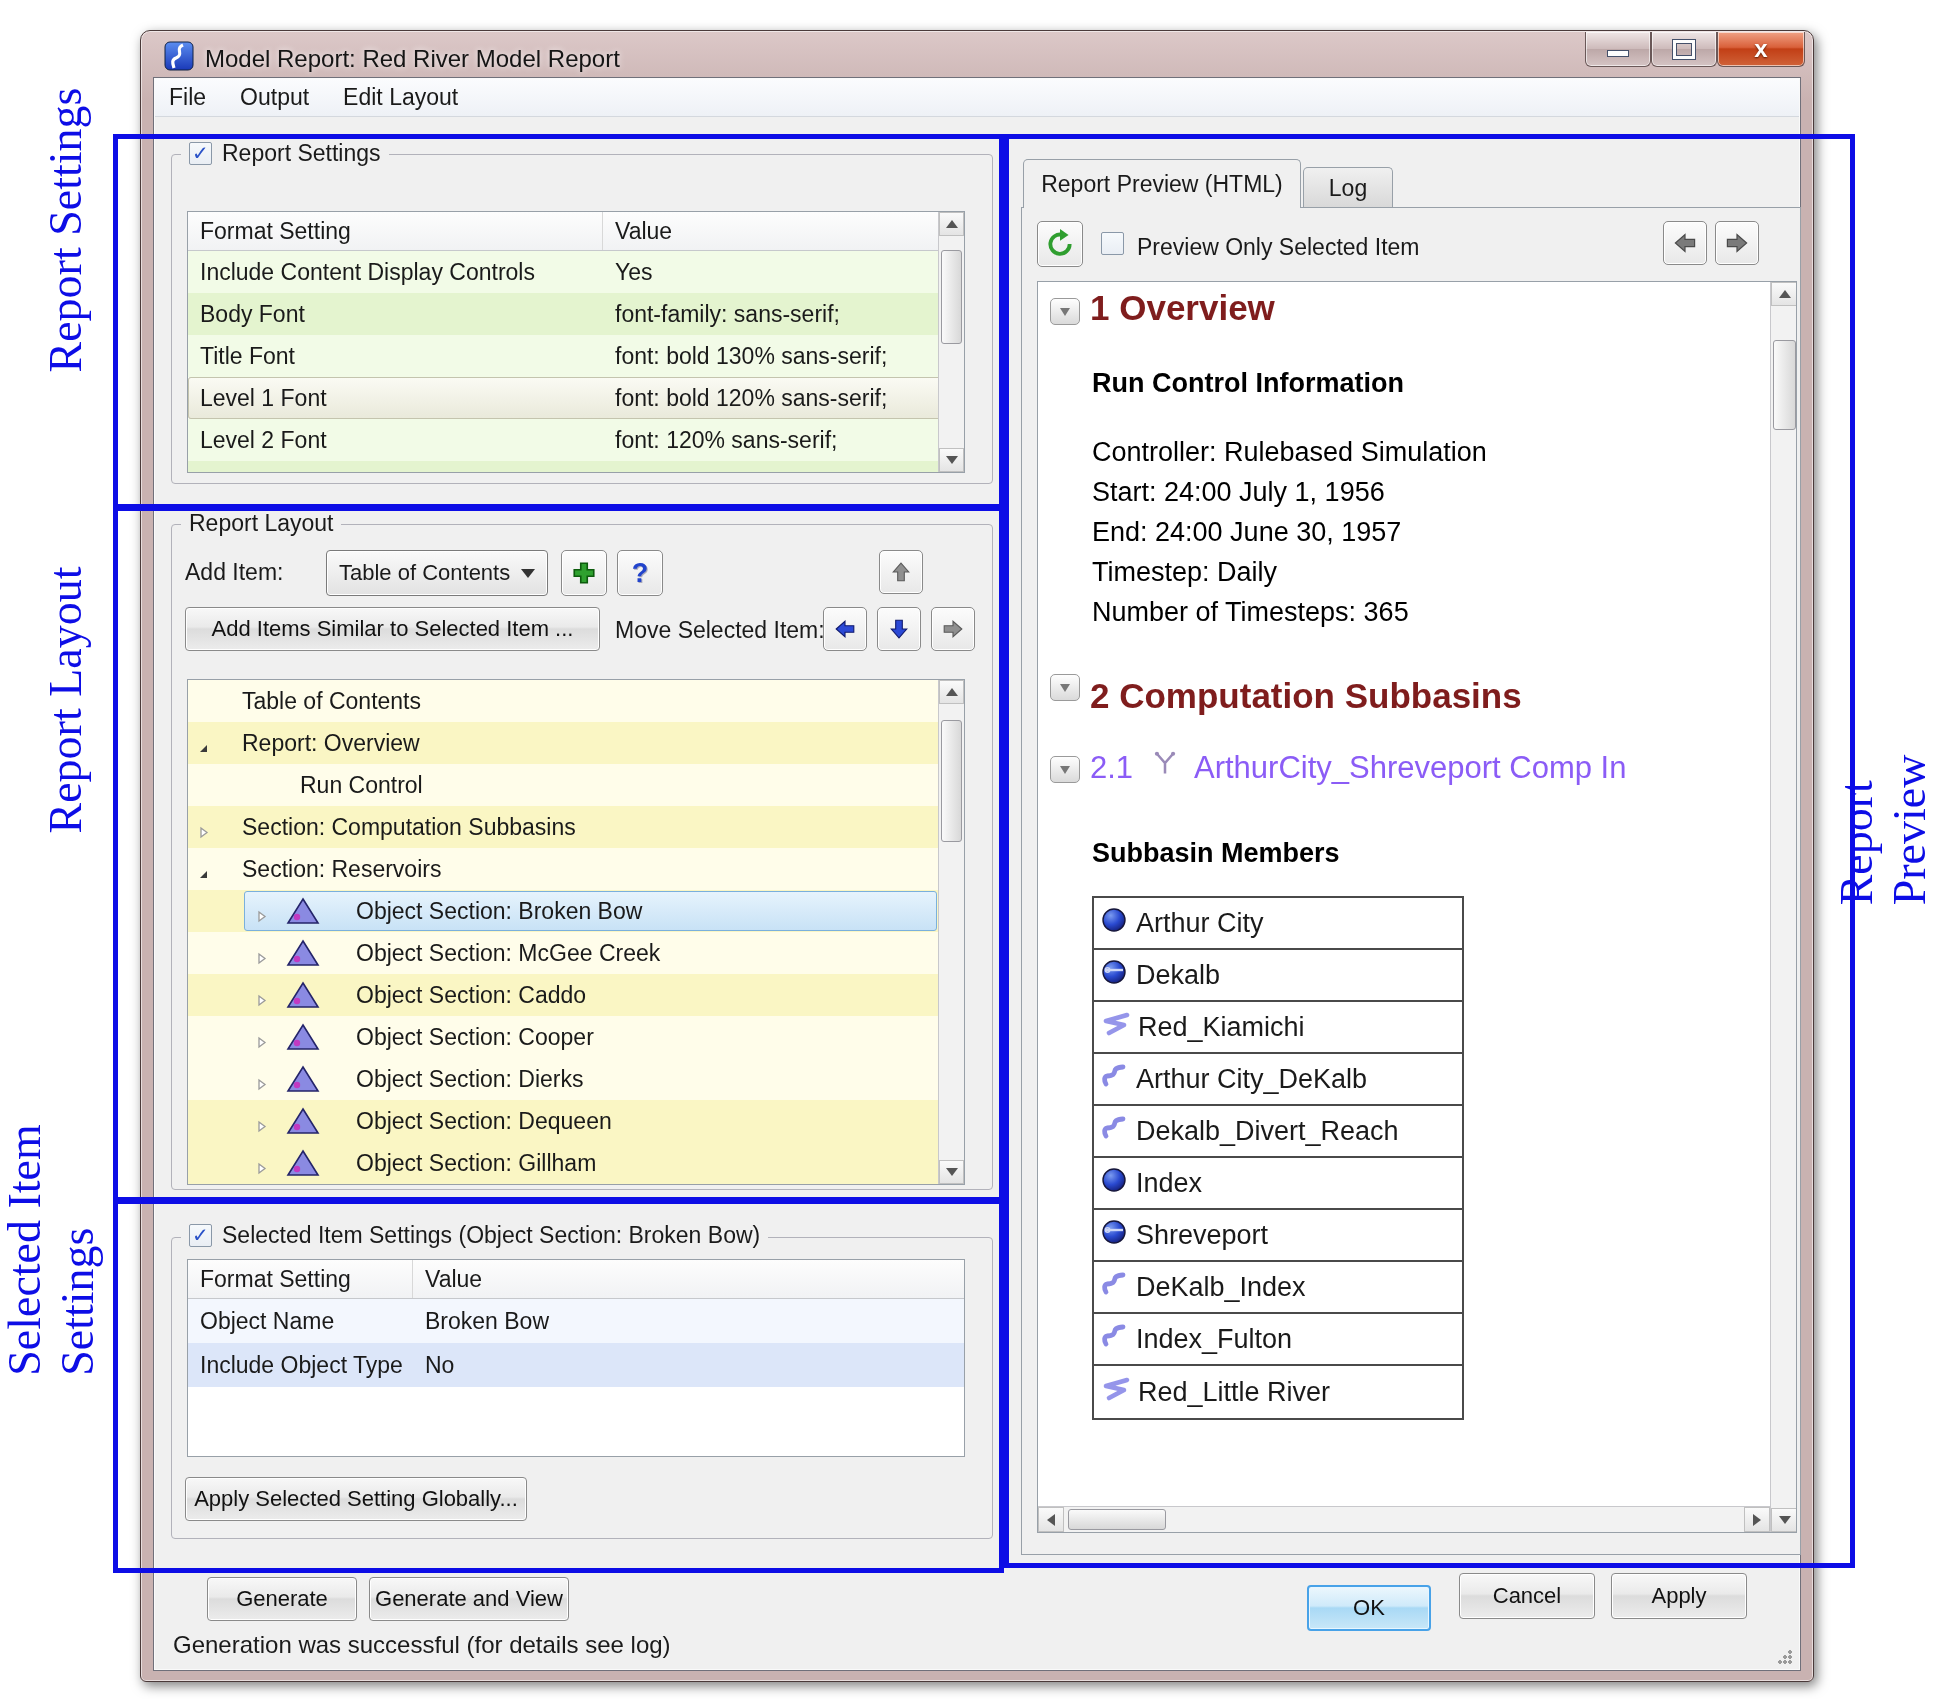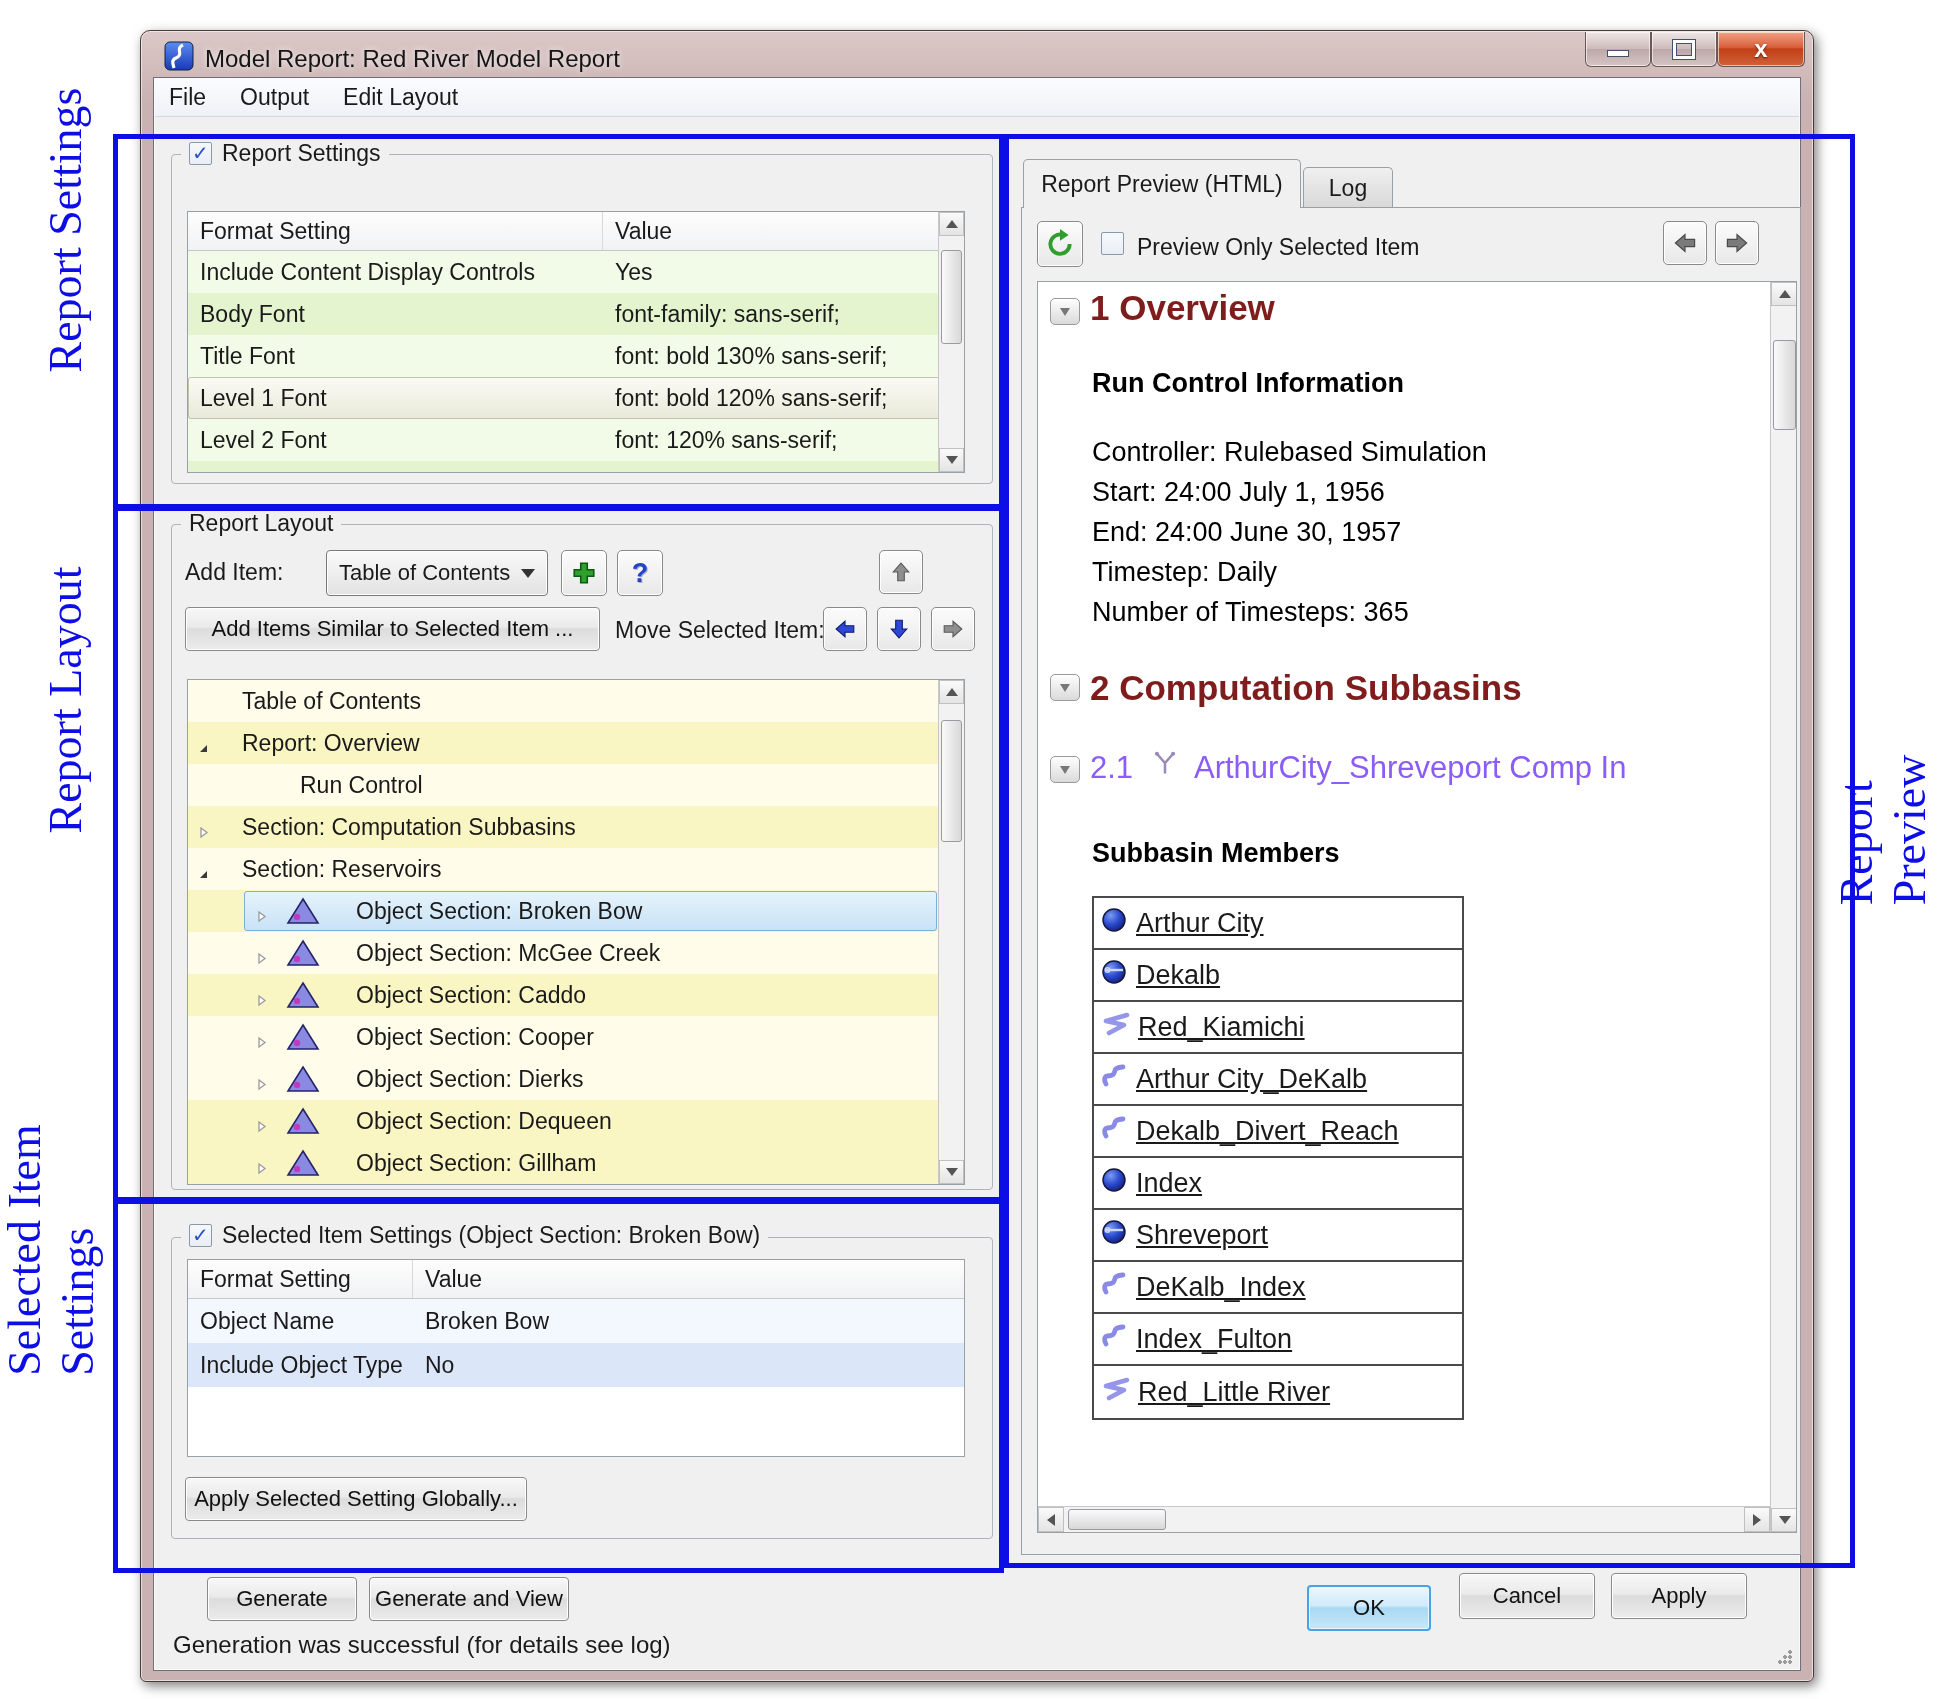--- a/index.html
+++ b/index.html
@@ -102,21 +102,21 @@
   .tab.inactive{background:linear-gradient(#f0f0f0,#d8d8d8);}
   .pane{position:absolute;background:#f0f0f0;border:1px solid #98a0a8;box-sizing:border-box;}
   .viewport{position:absolute;background:#fff;border:1px solid #98a0a8;box-sizing:border-box;overflow:hidden;}
   .pv-content{position:absolute;left:0;top:0;width:732px;height:1224px;overflow:hidden;}
   .colbtn{position:absolute;width:30px;height:27px;background:linear-gradient(#fefefe,#dadada);
           border:1px solid #9a9a9a;border-radius:5px;display:flex;align-items:center;justify-content:center;box-sizing:border-box;}
   .pv-h1{position:absolute;font-size:35px;font-weight:bold;color:#7f1d1d;white-space:nowrap;}
   .pv-h2{position:absolute;font-size:27px;font-weight:bold;color:#000;}
   .pv-line{font-size:27px;line-height:40px;color:#000;}
   .pv-subrow{position:absolute;font-size:31px;color:#8b5cf6;white-space:nowrap;}
-  .members{position:absolute;border:2px solid #4a4a4a;background:#fff;text-decoration:underline;}
+  .members{position:absolute;border:2px solid #4a4a4a;background:#fff;}
   .mrow{display:flex;align-items:center;height:52px;border-bottom:2px solid #4a4a4a;font-size:27px;gap:8px;
         padding-left:6px;box-sizing:border-box;background:#fff;}
   .mrow:last-child{border-bottom:none;}
 
   .statusbar{position:absolute;font-size:24px;color:#1a1a1a;}
   .grip{position:absolute;width:16px;height:16px;
         background:radial-gradient(circle at 3px 13px,#9a9a9a 1.6px,transparent 2px),
                    radial-gradient(circle at 8px 8px,#9a9a9a 1.6px,transparent 2px),
                    radial-gradient(circle at 13px 3px,#9a9a9a 1.6px,transparent 2px),
                    radial-gradient(circle at 8px 13px,#9a9a9a 1.6px,transparent 2px),
@@ -426,21 +426,21 @@
             <div class="pv-line">Start: 24:00 July 1, 1956</div>
             <div class="pv-line">End: 24:00 June 30, 1957</div>
             <div class="pv-line">Timestep: Daily</div>
             <div class="pv-line">Number of Timesteps: 365</div>
           </div>
         <div class="colbtn" style="left:12px;top:392px">
             <svg width="10" height="8">
               <polygon points="0,0 10,0 5,8" fill="#777"></polygon>
             </svg>
           </div>
-        <div class="pv-h1" style="left:52px;top:386px">2 Computation Subbasins</div>
+        <div class="pv-h1" style="left:52px;top:394px">2 Computation Subbasins</div>
         <div class="colbtn" style="left:12px;top:474px">
             <svg width="10" height="8">
               <polygon points="0,0 10,0 5,8" fill="#777"></polygon>
             </svg>
           </div>
         <div class="pv-subrow" style="left:52px;top:468px">2.1</div>
         <div class="abs" style="left:112px;top:466px">
           <svg width="30" height="30" viewBox="0 0 26 26">
               <path d="M6 5 L13 13 L20 5 M13 13 L13 22" stroke="#9a8ab8" stroke-width="2.2" fill="none"></path>
               <circle cx="6" cy="5" r="1.8" fill="#9a8ab8"></circle>

